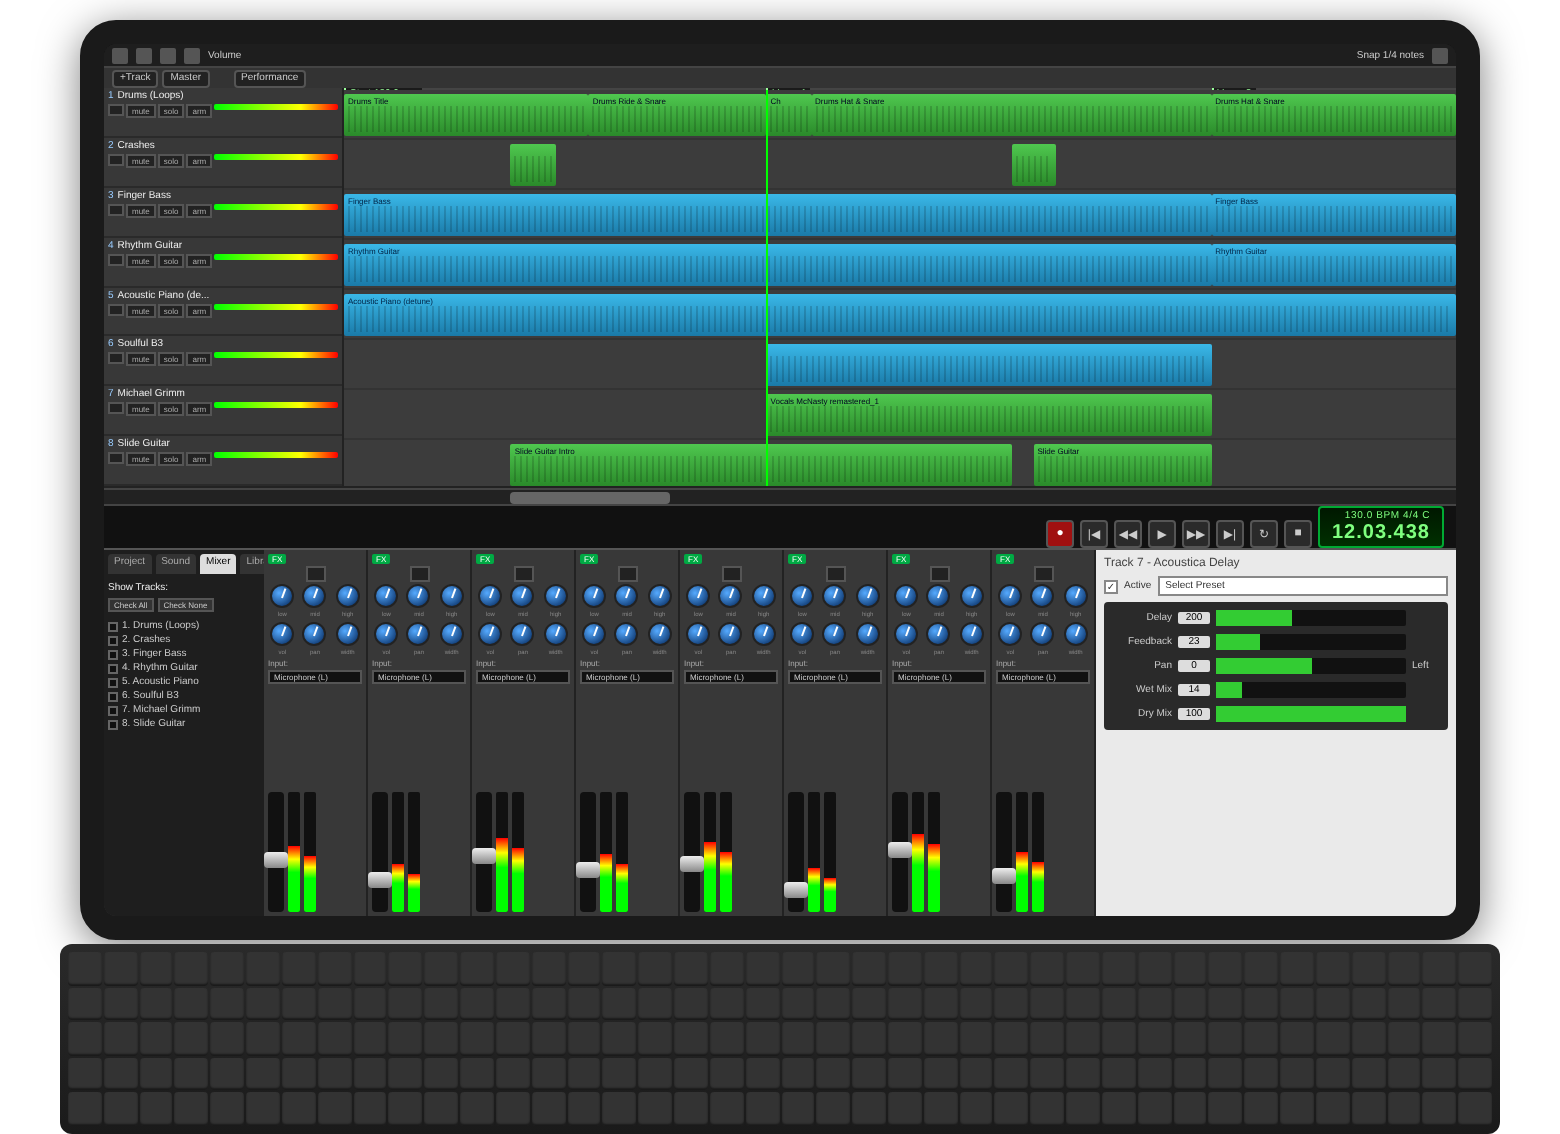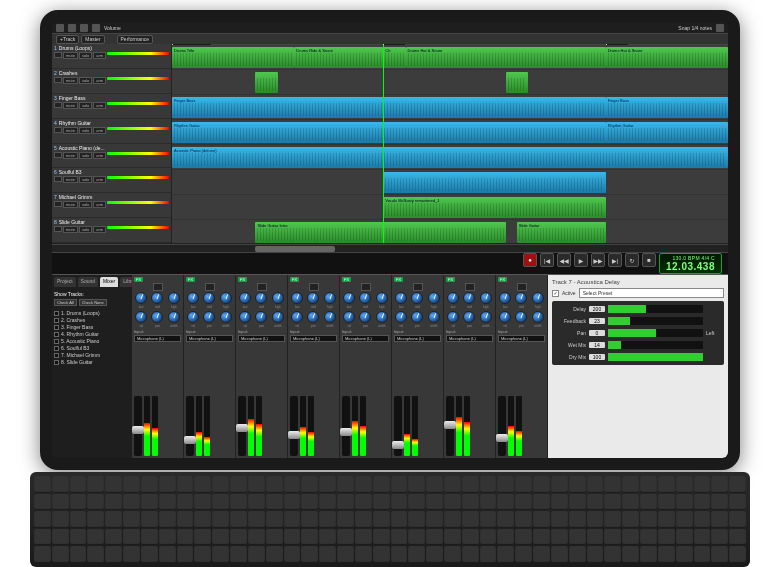--- a/index.html
+++ b/index.html
@@ -25,21 +25,21 @@
   .marker { position: absolute; top: 0; padding: 0 2px; background: #1a1a1a; border-left: 1px solid #9f9; }
   .lanes { flex: 1; display: flex; flex-direction: column; background: #3c3c3c; position: relative; }
   .playhead { position: absolute; left: 38%; top: 0; bottom: 0; width: 1px; background: #0f0; z-index: 5; }
   .lane { height: 25px; border-bottom: 1px solid #333; position: relative; }
   .clip { position: absolute; top: 2px; height: 21px; border-radius: 1px; font-size: 4px; padding: 1px 2px; color: #000; overflow: hidden; }
   .clip.green { background: linear-gradient(180deg, #4fc84f, #2a8a2a); color: #002; }
   .clip.blue { background: linear-gradient(180deg, #3ab8e8, #1a7aa8); color: #024; }
   .clip .wave { position: absolute; inset: 6px 2px 2px 2px; background: repeating-linear-gradient(90deg, rgba(0,0,0,0.3) 0 1px, transparent 1px 3px); opacity: 0.5; }
   .scrollbar { height: 8px; background: #222; border-top: 1px solid #444; position: relative; }
   .scroll-thumb { position: absolute; left: 30%; width: 80px; height: 6px; top: 1px; background: #666; border-radius: 2px; }
-  .transport-bar { height: 22px; background: #111; display: flex; align-items: flex-start; justify-content: flex-end; gap: 3px; padding: 0 6px; border-top: 1px solid #444; }
+  .transport-bar { height: 22px; background: #111; display: flex; align-items: flex-end; justify-content: flex-end; gap: 3px; padding: 0 6px; border-top: 1px solid #444; }
   .tp-btn { width: 14px; height: 14px; background: #2a2a2a; border: 1px solid #555; border-radius: 2px; display: flex; align-items: center; justify-content: center; font-size: 6px; color: #ccc; }
   .tp-btn.rec { background: #a01010; color: #fff; }
   .lcd { background: linear-gradient(180deg, #001800, #003000); border: 1px solid #0a3; padding: 1px 6px; font-family: monospace; color: #7fff7f; text-align: right; border-radius: 2px; }
   .lcd .top { font-size: 5px; letter-spacing: 0.3px; }
   .lcd .big { font-size: 10px; font-weight: bold; letter-spacing: 0.5px; }
   .bottom-panel { flex: 1; display: flex; background: #303030; border-top: 1px solid #555; min-height: 0; }
   .mixer-left { width: 80px; background: #1e1e1e; padding: 2px; display: flex; flex-direction: column; gap: 2px; }
   .tabs { display: flex; gap: 2px; height: 10px; }
   .tab { background: #333; padding: 0 3px; font-size: 5px; line-height: 9px; border-radius: 2px 2px 0 0; color: #aaa; }
   .tab.active { background: #ddd; color: #000; }

